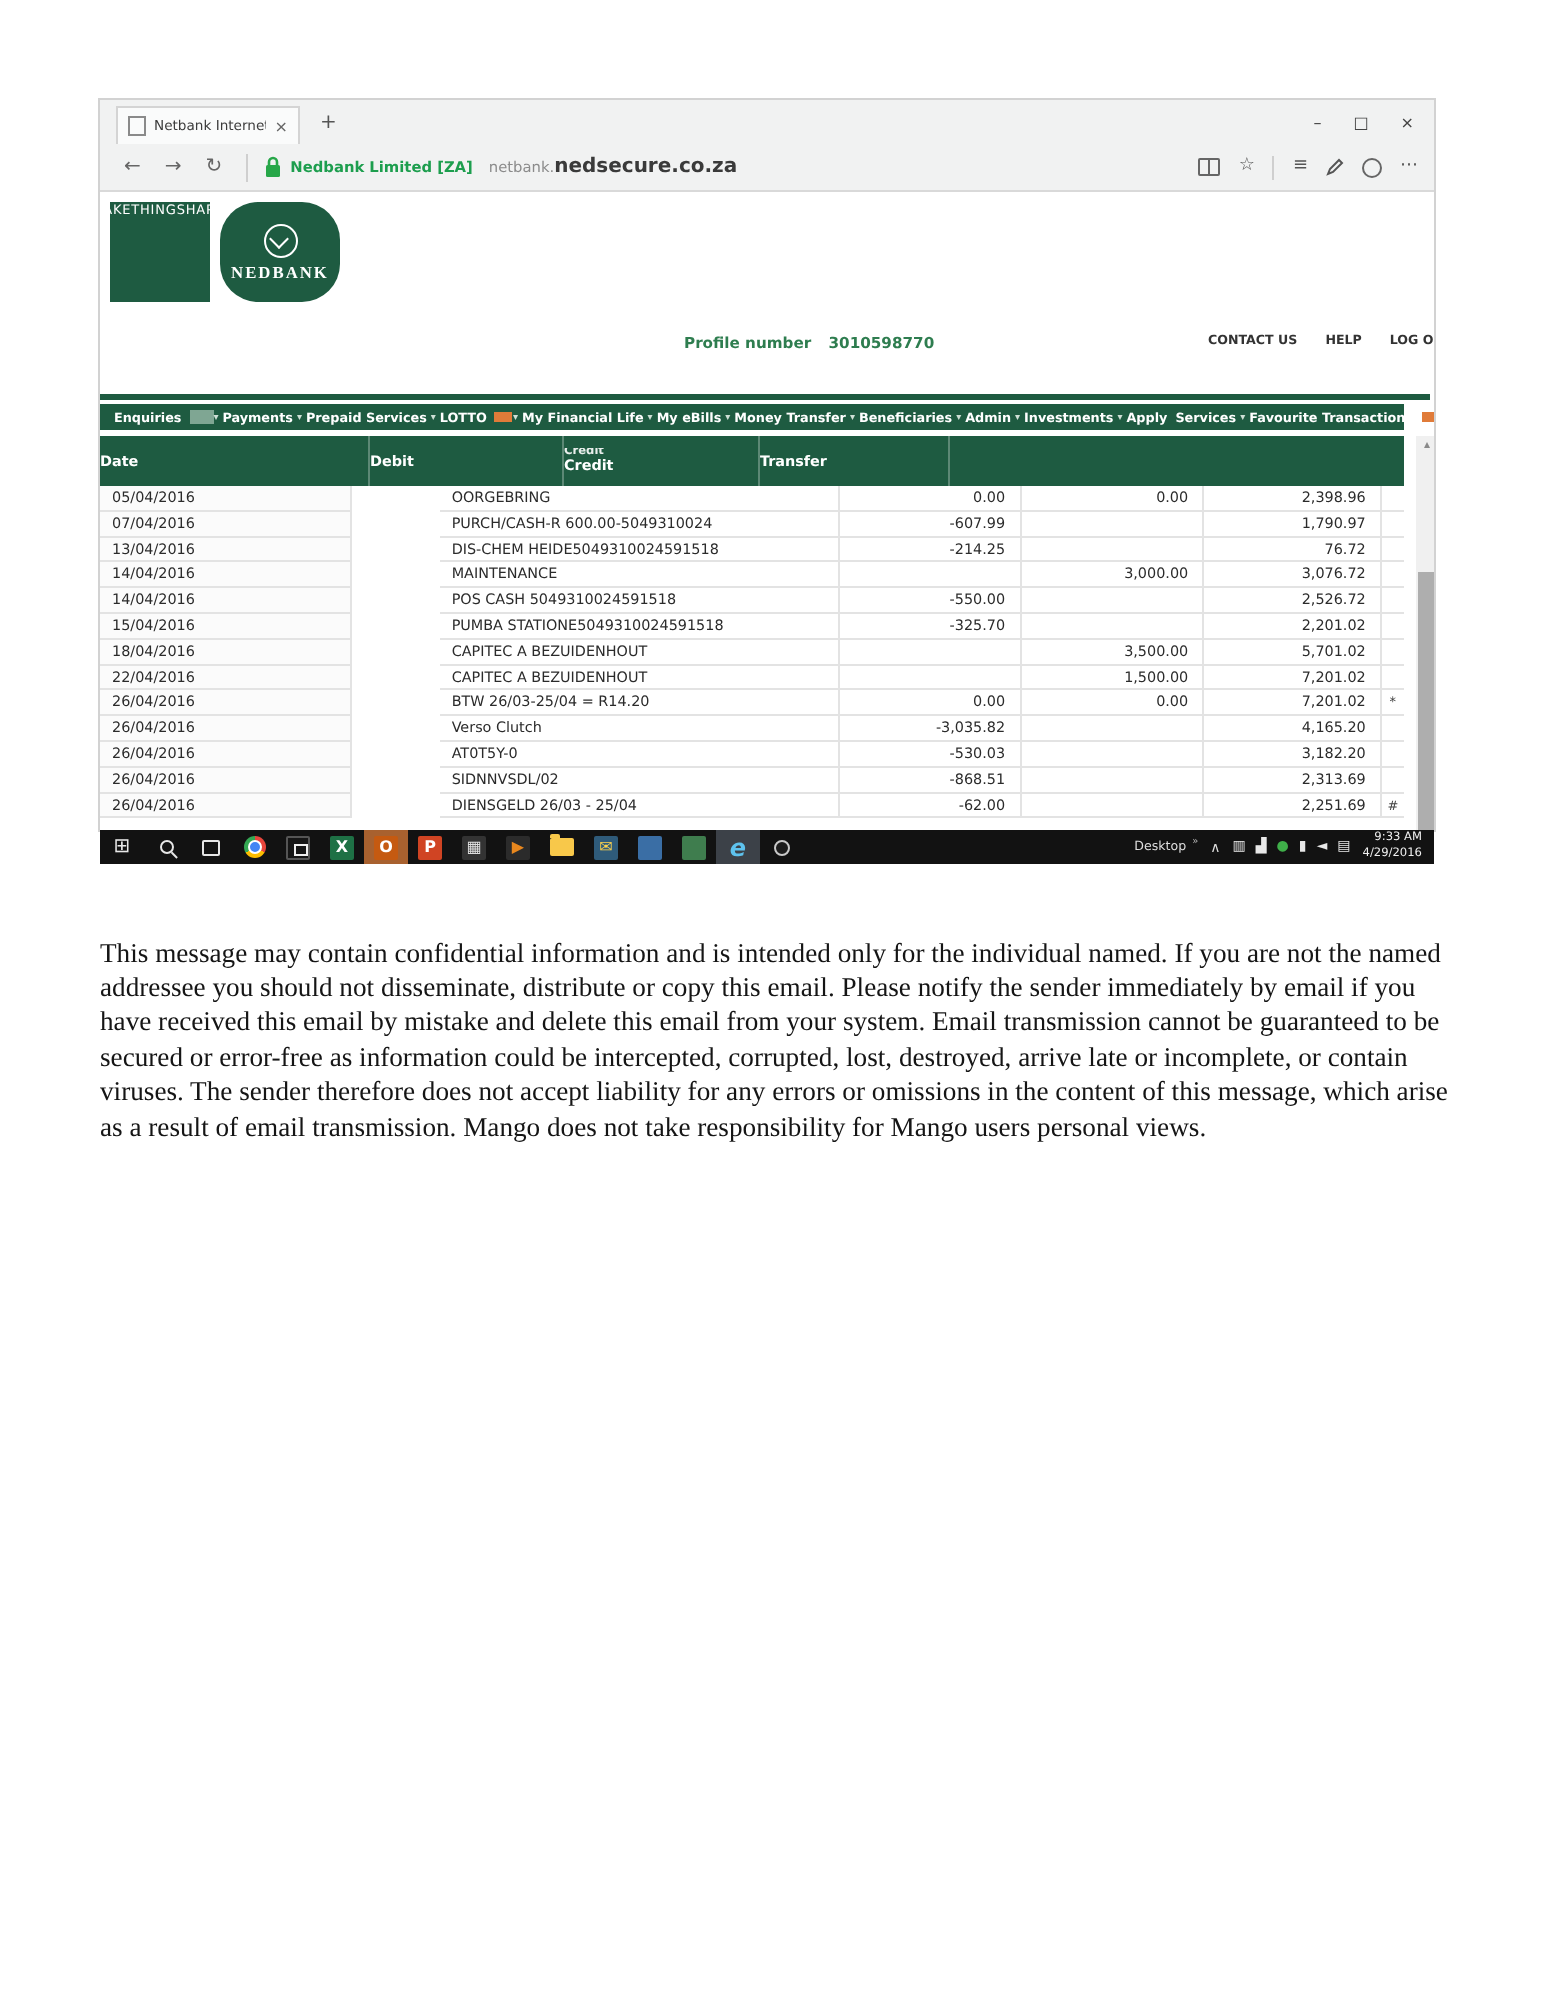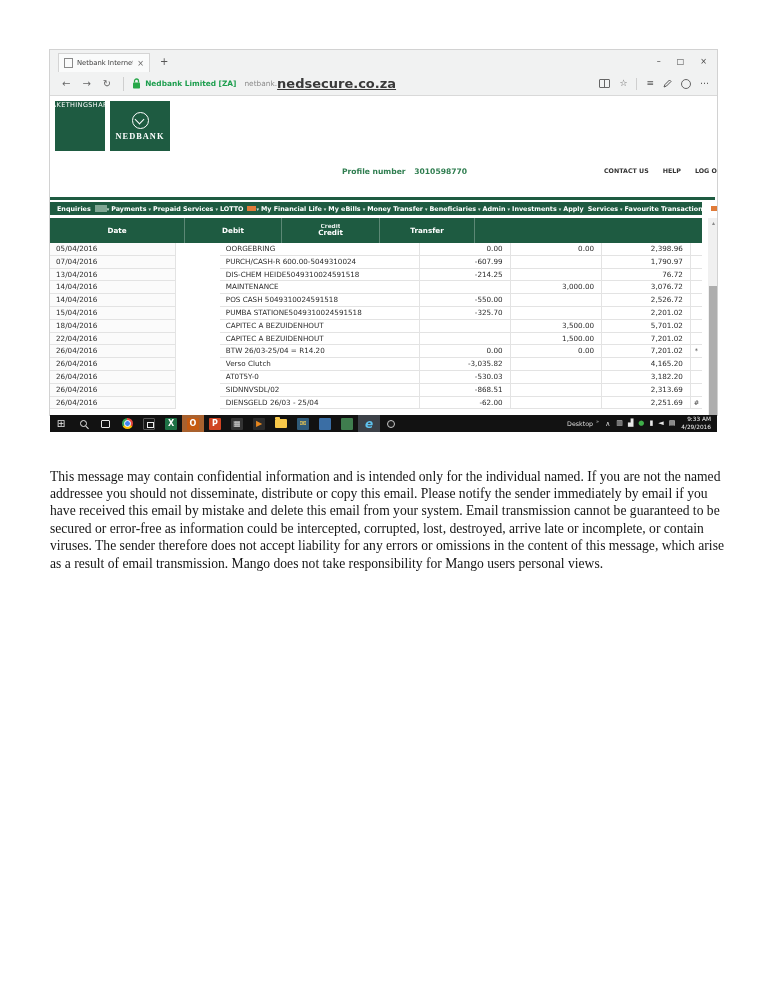--- a/index.html
+++ b/index.html
@@ -23,34 +23,34 @@
   .winctrl span{display:inline-block;}
 
   
   .addrbar{height:23px;background:#f1f2f2;border-bottom:1px solid #d9d9d9;display:flex;align-items:center;
            font-size:10px;color:#5a5a5a;}
   .addrbar .navbtn{margin-left:12px;font-size:10px;color:#666;}
   .addrbar .sep{width:1px;height:14px;background:#cfcfcf;margin:0 8px 0 12px;}
   .lock{width:9px;height:11px;display:inline-block;margin-right:4px;}
   .certname{color:#1d9e4e;font-size:7.4px;font-weight:bold;margin-right:8px;white-space:nowrap;}
   .urlplain{color:#8b8b8b;font-size:7.4px;}
-  .urlbold{color:#3a3a3a;font-size:13px;font-weight:bold;text-decoration:underline;}
+  .urlbold{color:#3a3a3a;font-size:10px;font-weight:bold;}
   .addr-icons{margin-left:auto;display:flex;align-items:center;gap:9px;padding-right:8px;color:#555;}
   .addr-icons .ic{font-size:9px;line-height:1;}
   .ic-reading{width:9px;height:7px;border:1px solid #666;border-radius:1px;position:relative;}
   .ic-reading::after{content:"";position:absolute;left:4px;top:0;width:1px;height:7px;background:#666;}
   .ic-share{width:8px;height:8px;border:1px solid #666;border-radius:50%;}
   .vdiv{width:1px;height:12px;background:#cfcfcf;}
 
   
   .content{position:relative;height:320px;background:#fff;}
   .greenblock{position:absolute;top:5px;height:50px;background:#1e5b41;color:#fff;}
   .gb1{left:5px;width:50px;display:flex;flex-direction:row;justify-content:center;padding-left:7px;box-sizing:border-box;}
   .gb1 div{font-size:6.5px;letter-spacing:.4px;line-height:1.5;}
-  .gb2{left:60px;width:60px;display:flex;flex-direction:column;align-items:center;justify-content:center;gap:3px;}
+  .gb2{left:60px;width:60px;display:flex;flex-direction:column;align-items:center;justify-content:center;gap:3px;border-radius:19px;}
   .logo-circle{width:15px;height:15px;border:1.4px solid #fff;border-radius:50%;position:relative;}
   .logo-circle::after{content:"";position:absolute;left:3px;top:3px;width:6px;height:6px;
       border-left:1.6px solid #fff;border-bottom:1.6px solid #fff;transform:rotate(-45deg);}
   .brand{font-family:"Liberation Serif",serif;font-weight:bold;font-size:8.4px;letter-spacing:1px;}
   .profile{position:absolute;left:292px;top:71px;font-size:7.6px;font-weight:bold;color:#2e7d4f;}
   .profile b{margin-left:6px;color:#2e7d4f;}
   .hdrlinks{position:absolute;right:2px;top:70px;width:118px;display:flex;align-items:center;}
   .hdrlinks .lnk{font-size:6.3px;font-weight:bold;color:#333;padding:0 7px;white-space:nowrap;}
   .hdrlinks .d{width:1px;height:9px;background:#ccc;}
   .greenrule{position:absolute;left:0;top:101px;width:665px;height:3px;background:#1e5b41;}
@@ -60,21 +60,21 @@
           display:flex;align-items:center;padding:0 5px;box-sizing:border-box;justify-content:space-between;}
   .navitem{display:flex;align-items:center;gap:2px;white-space:nowrap;}
   .navitem .caret{color:#cfe0d6;font-size:5px;}
   .navitem .lbl{color:#fff;font-size:6.4px;font-weight:bold;text-align:center;}
   .badge-orange{display:inline-block;width:9px;height:5px;background:#e07b39;margin-left:2px;}
   .badge-light{display:inline-block;width:12px;height:7px;background:#cfe3d7;opacity:.55;margin-left:2px;}
 
   
   .tbl{position:absolute;left:0;top:122px;width:652px;}
   .thead{display:flex;background:#1e5b41;height:25px;}
-  .th{color:#fff;font-size:7.2px;font-weight:bold;display:flex;flex-direction:column;align-items:center;
+  .th{color:#fff;font-size:7.2px;font-weight:bold;display:flex;flex-direction:column;align-items:flex-start;
       justify-content:center;border-right:1px solid rgba(255,255,255,.28);box-sizing:border-box;overflow:hidden;}
   .th .ghost{font-size:5.8px;line-height:5px;height:4px;overflow:hidden;opacity:.9;}
   .c-date{width:135px;} .c-tran{width:215px;} .c-deb{width:97px;} .c-cred{width:98px;}
   .c-bal{width:95px;} .c-mark{width:12px;border-right:none;}
   .trow{display:flex;height:12.8px;line-height:12.8px;font-size:7.2px;color:#2b2b2b;box-sizing:border-box;}
   .td{border-right:1px solid #e3e3e3;border-bottom:1px solid #e3e3e3;box-sizing:border-box;
       white-space:nowrap;overflow:hidden;}
   .td.c-date{background:#fbfbfb;padding-left:6px;}
   .td.c-tran{padding-left:6px;margin-left:44px;}
   .td.num{text-align:right;padding-right:7px;}

